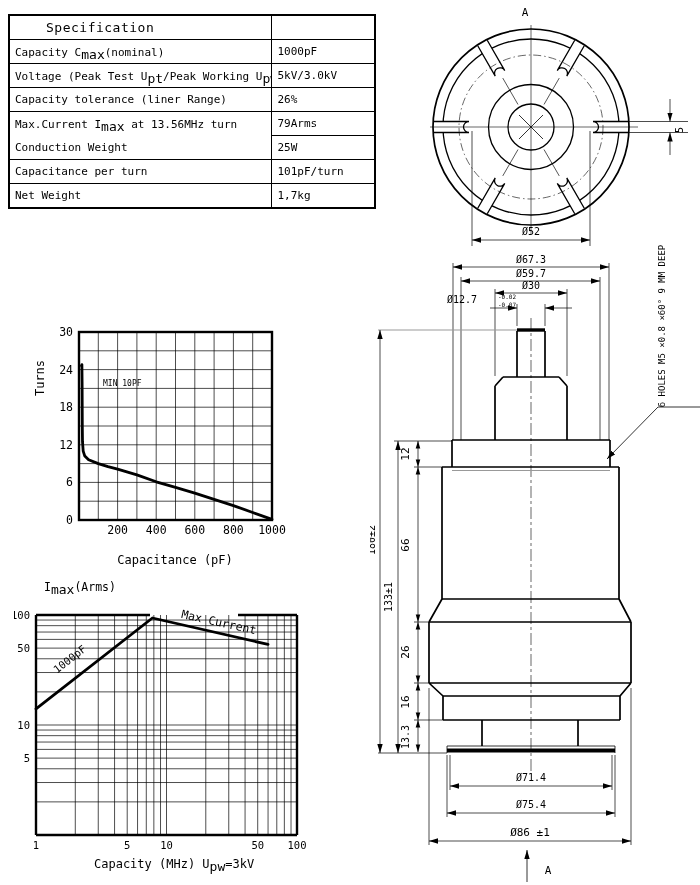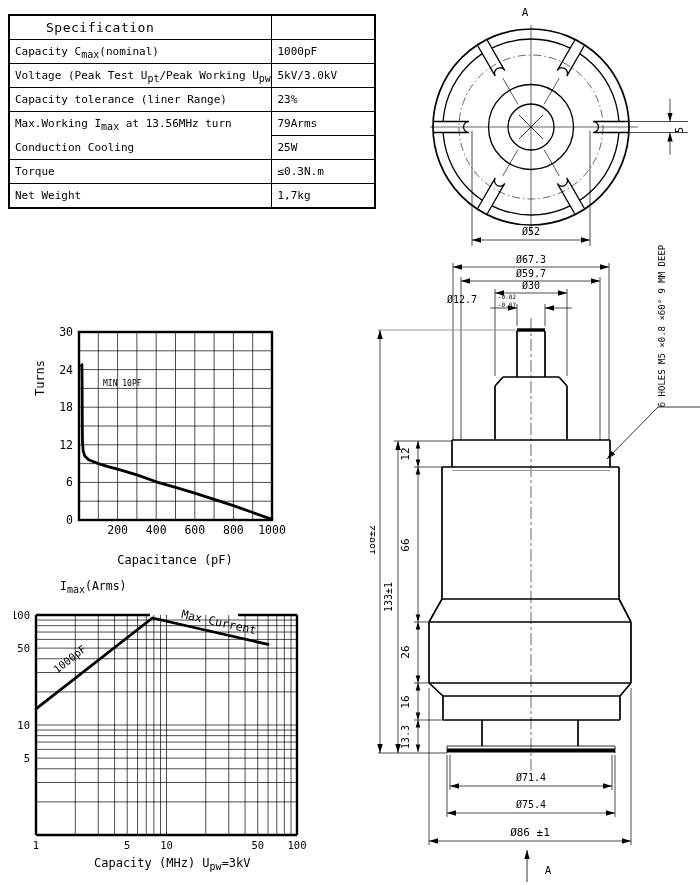--- a/index.html
+++ b/index.html
@@ -8,21 +8,21 @@
   .abs{position:absolute;}
 
   
   table.spec{position:absolute;left:8px;top:14px;width:368px;border-collapse:collapse;
              border:2px solid #000;table-layout:fixed;}
   table.spec td{border:1.4px solid #000;border-top:none;height:23px;
                 font-size:11px;padding:0 2px 0 5px;white-space:nowrap;overflow:hidden;}
   table.spec td.hdr{font-size:13px;height:22px;letter-spacing:.5px;padding-left:36px;}
   table.spec td.val{padding-left:6px;}
   table.spec td.nobb{border-bottom:none;}
-  .sub{font-size:10px;position:relative;top:2.5px;}
+  .sub{font-size:13px;position:relative;top:2.5px;}
 
   
   svg .grid{stroke:#000;stroke-width:0.7;}
   svg .frame{fill:none;stroke:#000;stroke-width:2.4;}
   svg .frame2 line{stroke:#000;stroke-width:2.4;}
   svg .series{fill:none;stroke:#000;stroke-width:2.8;stroke-linejoin:round;stroke-linecap:round;}
   svg .tick{font-family:"DejaVu Sans Mono",monospace;font-size:11.5px;fill:#000;}
   svg[data-chart="1"] .tick{font-size:10.5px;}
   svg .axis{font-family:"DejaVu Sans Mono",monospace;font-size:12px;fill:#000;}
   svg .ann{font-family:"DejaVu Sans Mono",monospace;font-size:8px;fill:#000;}
@@ -63,33 +63,33 @@
         <tr>
           <td><span>Capacity C</span><span class="sub">max</span><span>(nominal)</span></td>
           <td class="val">1000pF</td>
         </tr>
         <tr>
           <td><span>Voltage (Peak Test U</span><span class="sub">pt</span><span>/Peak Working U</span><span class="sub">pw</span><span>)</span></td>
           <td class="val">5kV/3.0kV</td>
         </tr>
         <tr>
           <td><span>Capacity tolerance (liner Range)</span></td>
-          <td class="val">23%</td>
-        </tr>
-        <tr>
-          <td class="nobb"><span>Max.Working I</span><span class="sub">max</span><span> at 13.56MHz turn</span></td>
+          <td class="val">26%</td>
+        </tr>
+        <tr>
+          <td class="nobb"><span>Max.Current I</span><span class="sub">max</span><span> at 13.56MHz turn</span></td>
           <td class="val">79Arms</td>
         </tr>
         <tr>
-          <td><span>Conduction Cooling</span></td>
+          <td><span>Conduction Weight</span></td>
           <td class="val">25W</td>
         </tr>
         <tr>
-          <td><span>Torque</span></td>
-          <td class="val">≤0.3N.m</td>
+          <td><span>Capacitance per turn</span></td>
+          <td class="val">101pF/turn</td>
         </tr>
         <tr>
           <td><span>Net Weight</span></td>
           <td class="val">1,7kg</td>
         </tr>
       </tbody>
   </table>
 
   <svg class="abs" style="left:28px;top:318px" width="270" height="258" viewBox="0 0 270 258" data-chart="0">
     <g>
@@ -123,21 +123,21 @@
         <text x="45" y="55.599999999999994" class="tick" text-anchor="end">24</text>
         <text x="45" y="18" class="tick" text-anchor="end">30</text>
         <polyline points="53.5,47.8 53.9,46.6 54.1,64.1 54.3,108.0 54.5,123.7 55.2,133.1 56.8,138.1 60.6,141.8 70.3,145.6 80.0,148.7 89.6,151.2 108.9,156.9 128.2,163.8 147.5,169.4 166.8,175.1 186.1,181.3 205.4,187.6 224.7,194.5 244.0,201.4" class="series"></polyline>
       </g>
     <rect class="frame" x="51" y="14" width="193" height="188"></rect>
     <text class="ann" x="75" y="68">MIN 10PF</text>
     <text class="axis" x="147" y="246" text-anchor="middle">Capacitance (pF)</text>
     <text class="axis" x="16" y="60" text-anchor="middle" transform="rotate(-90 16 60)">Turns</text>
   </svg>
 
-  <div class="abs seg" style="left:60px;top:579px"><span>I</span><span class="sub">max</span><span>(Arms)</span></div>
+  <div class="abs seg" style="left:44px;top:579px"><span>I</span><span class="sub">max</span><span>(Arms)</span></div>
 
   <svg class="abs" style="left:14px;top:576px" width="306" height="280" viewBox="0 0 306 280" data-chart="1">
     <g>
         <line x1="61.28441443414955" y1="39" x2="61.28441443414955" y2="259" class="grid"></line>
         <line x1="84.26432374091596" y1="39" x2="84.26432374091596" y2="259" class="grid"></line>
         <line x1="100.5688288682991" y1="39" x2="100.5688288682991" y2="259" class="grid"></line>
         <line x1="113.21558556585046" y1="39" x2="113.21558556585046" y2="259" class="grid"></line>
         <line x1="123.5487381750655" y1="39" x2="123.5487381750655" y2="259" class="grid"></line>
         <line x1="132.2852942218605" y1="39" x2="132.2852942218605" y2="259" class="grid"></line>
         <line x1="139.85324330244862" y1="39" x2="139.85324330244862" y2="259" class="grid"></line>

